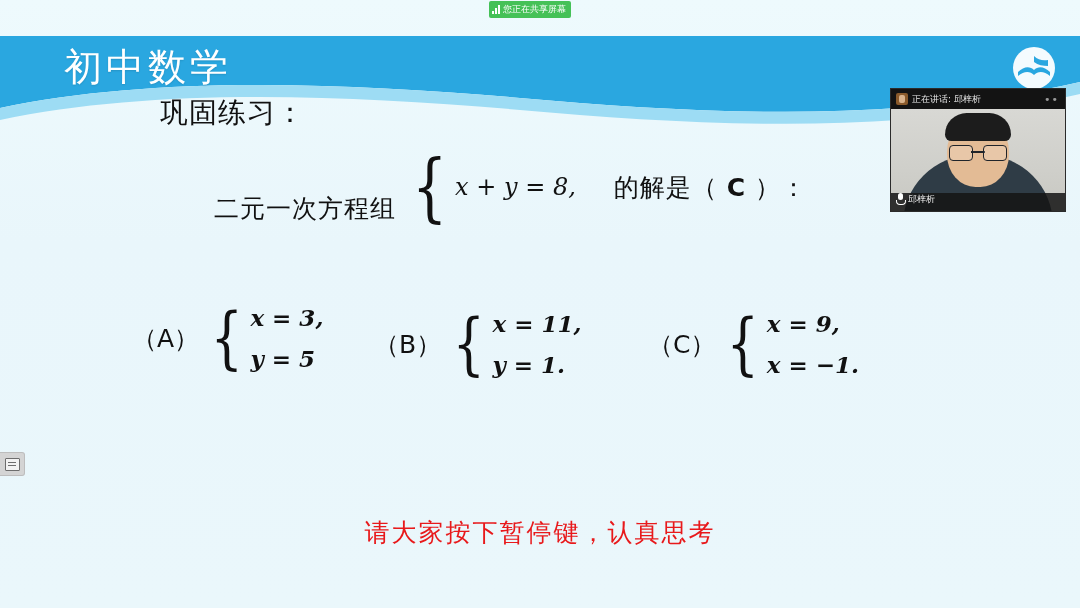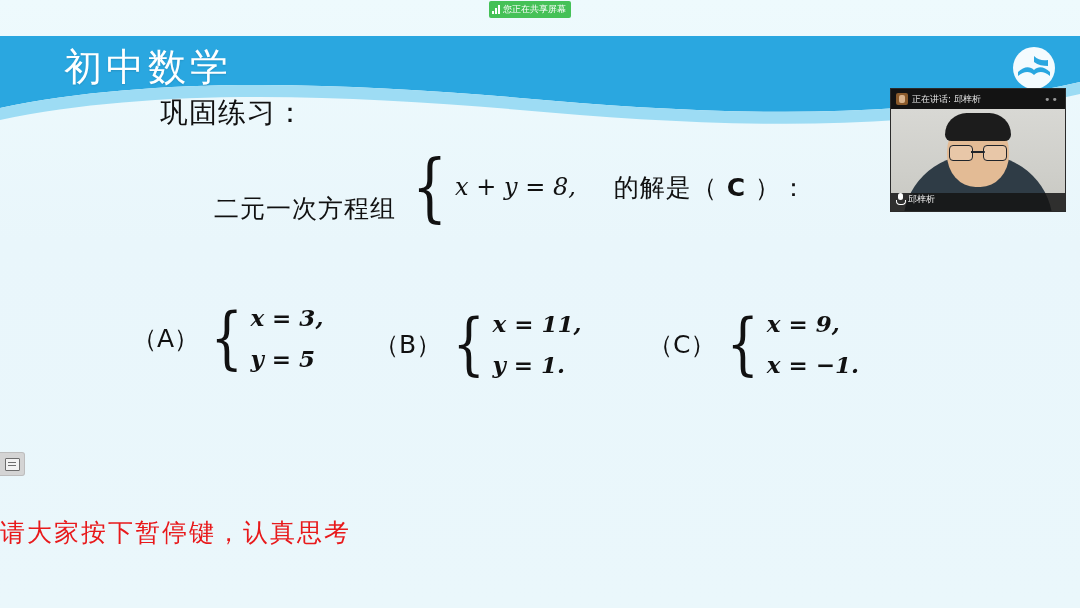--- a/index.html
+++ b/index.html
@@ -180,21 +180,21 @@
   #opt-a { left: 132px; top: 0; }
   #opt-b { left: 374px; top: 6px; }
   #opt-c { left: 648px; top: 6px; }
 
   
   .footer-note {
     position: absolute;
     left: 0;
     top: 424px;
     width: 1080px;
-    text-align: left;
+    text-align: center;
     color: #e8191b;
     font-size: 25px;
     letter-spacing: 2px;
     font-family: "DejaVu Sans", sans-serif;
   }
 
   
   .video-tile {
     position: absolute;
     right: 14px;

